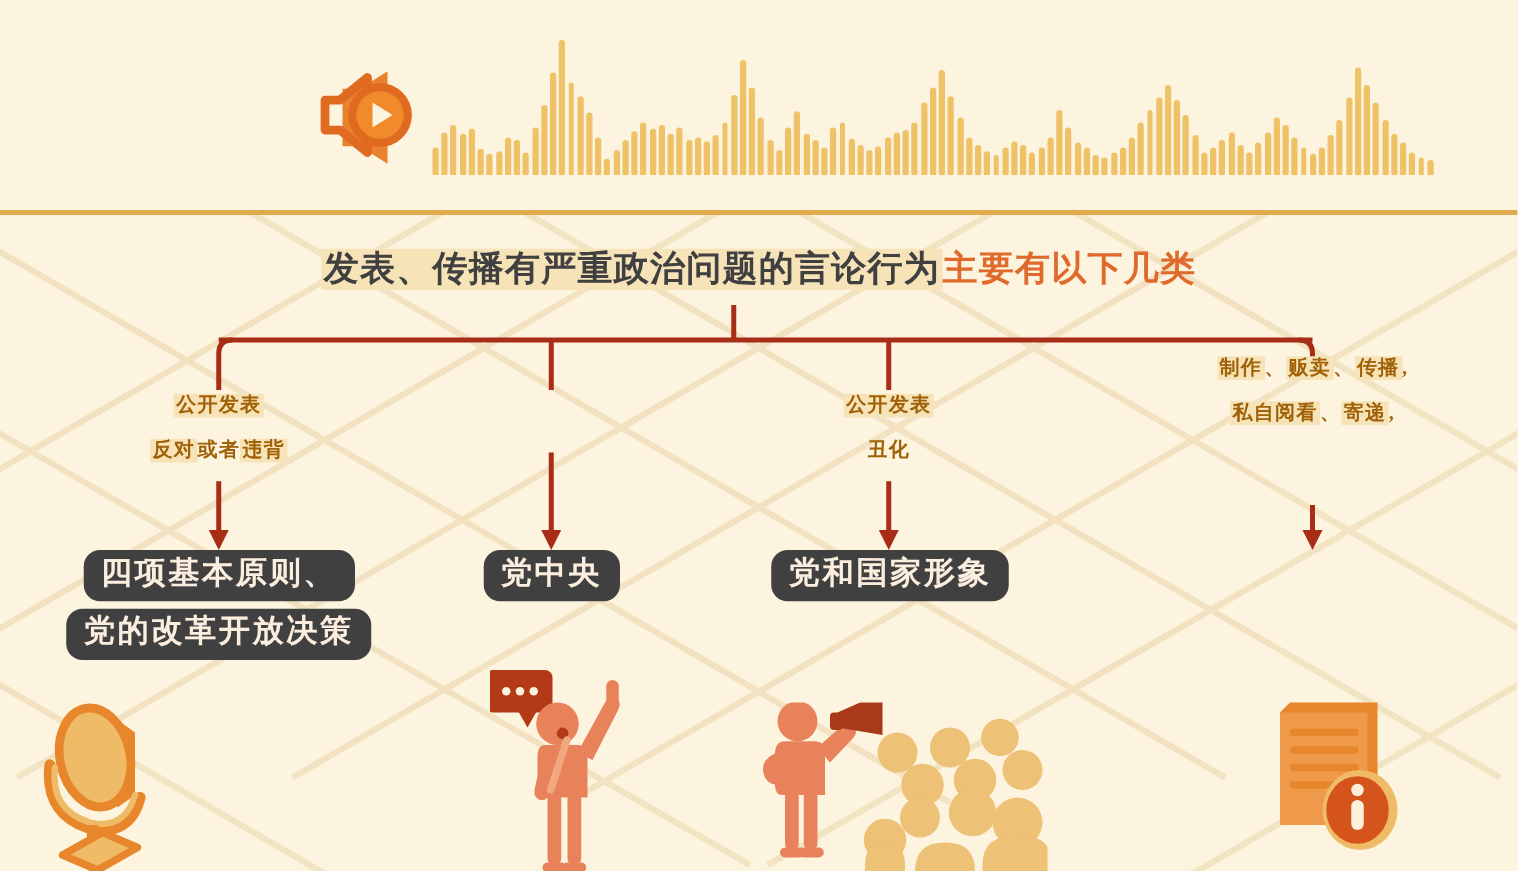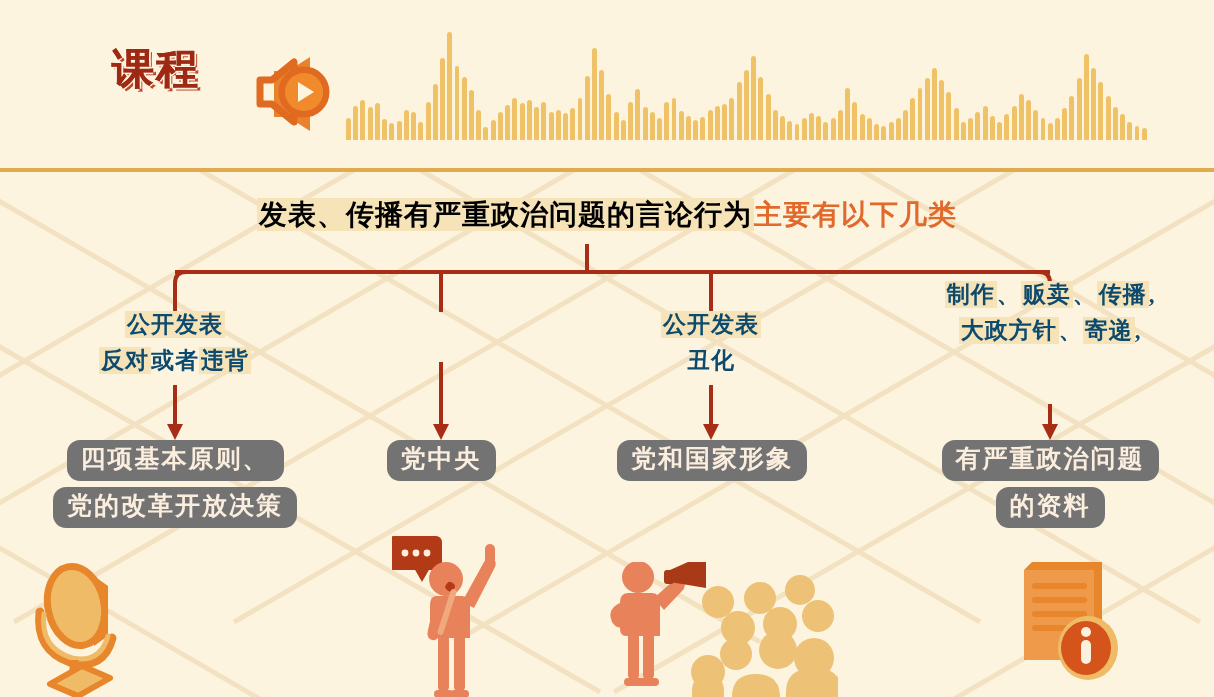--- a/index.html
+++ b/index.html
@@ -70,38 +70,38 @@
   
   .hl { background:#f6e3b8; padding: 1px 2px; }
 
   
   #title {
     position:absolute; left:0; top:24px; width:1214px;
     text-align:center;
     font-size:28px; font-weight:bold; letter-spacing:1px;
     color:#e06a2b;
   }
-  #title .strong { color:#000000;font-family:Liberation Serif, serif; }
+  #title .strong { color:#404040;font-family:Liberation Serif, serif; }
 
   
   .col-label {
     position:absolute;
     text-align:center;
-    color:#0c4a6e;
-    font-size:23px;
+    color:#a16207;
+    font-size:16px;
     font-weight:bold;
     line-height:36px;
     letter-spacing:1px;
   }
 
   
   .pill-group { position:absolute; text-align:center; }
   .pill {
     display:inline-block;
-    background:#737373;
+    background:#404040;
     color:#fbeede;
     border-radius:13px;
     padding:5px 14px 7px;
     font-size:25px; font-weight:bold;
     letter-spacing:2px;
     margin:3px 0;
     white-space:nowrap;
     line-height:1.15;
   }
 
@@ -134,21 +134,20 @@
       <path d="M454 -60 L -426 450"></path>
       <path d="M1414 260 L 794 620"></path>
       <path d="M1414 420 L 1014 650"></path>
     </g>
   </svg>
 </div>
 
 <div id="header">
 
   <div id="logo-block">
-    <span class="ln">课程</span>
   </div>
 
   <div id="speaker-icon">
     <svg width="86" height="84" viewBox="0 0 86 84">
       <path d="M22 54 L22 72 L36 72 L58 86 L58 12 L36 26 L22 26 Z" fill="#e87b22" opacity="0.95" transform="translate(6,-5)"></path>
       <path d="M14 30 L26 30 L48 12 L48 72 L26 54 L14 54 Z" fill="none" stroke="#e06a1f" stroke-width="7" stroke-linejoin="round"></path>
       <circle cx="58" cy="42" r="22" fill="none" stroke="#e06a1f" stroke-width="7"></circle>
       <circle cx="58" cy="42" r="19" fill="#f08a2a"></circle>
       <path d="M52 32 L52 52 L68 42 Z" fill="#fdf4e0"></path>
     </svg>
@@ -401,27 +400,23 @@
 
       <g>
         <path d="M62 8 L98 -8 L98 26 L62 20 Z" fill="#a83a18"></path>
         <rect x="56" y="8" width="10" height="14" rx="3" fill="#a83a18"></rect>
       </g>
     </svg>
   </div>
 
   <div class="col-label" style="left:890px; top:105px; width:320px;">
     <div class="hl-line"><span class="hl">制作</span><span>、</span><span class="hl">贩卖</span><span>、</span><span class="hl">传播</span><span>,</span></div>
-    <div class="hl-line"><span class="hl">大政方针</span><span>、</span><span class="hl">寄递</span><span>,</span></div>
-  </div>
-
-  <div class="pill-group" style="left:900px; top:265px; width:300px;">
-    <div><span class="pill">有严重政治问题</span></div>
-    <div><span class="pill">的资料</span></div>
-  </div>
+    <div class="hl-line"><span class="hl">私自阅看</span><span>、</span><span class="hl">寄递</span><span>,</span></div>
+  </div>
+
 
   <div class="illus" style="left:992px; top:378px;">
     <svg width="160" height="147" viewBox="0 0 160 147">
       <g transform="translate(10,6)">
         <path d="M22 14 L30 6 L100 6 L100 96 L92 104 Z" fill="#e8862b"></path>
         <path d="M22 14 L92 14 L92 104 L22 104 Z" fill="#ef9a4a"></path>
         <g stroke="#e8862b" stroke-width="6" stroke-linecap="round">
           <path d="M33 30 L82 30"></path>
           <path d="M33 44 L82 44"></path>
           <path d="M33 58 L82 58"></path>

